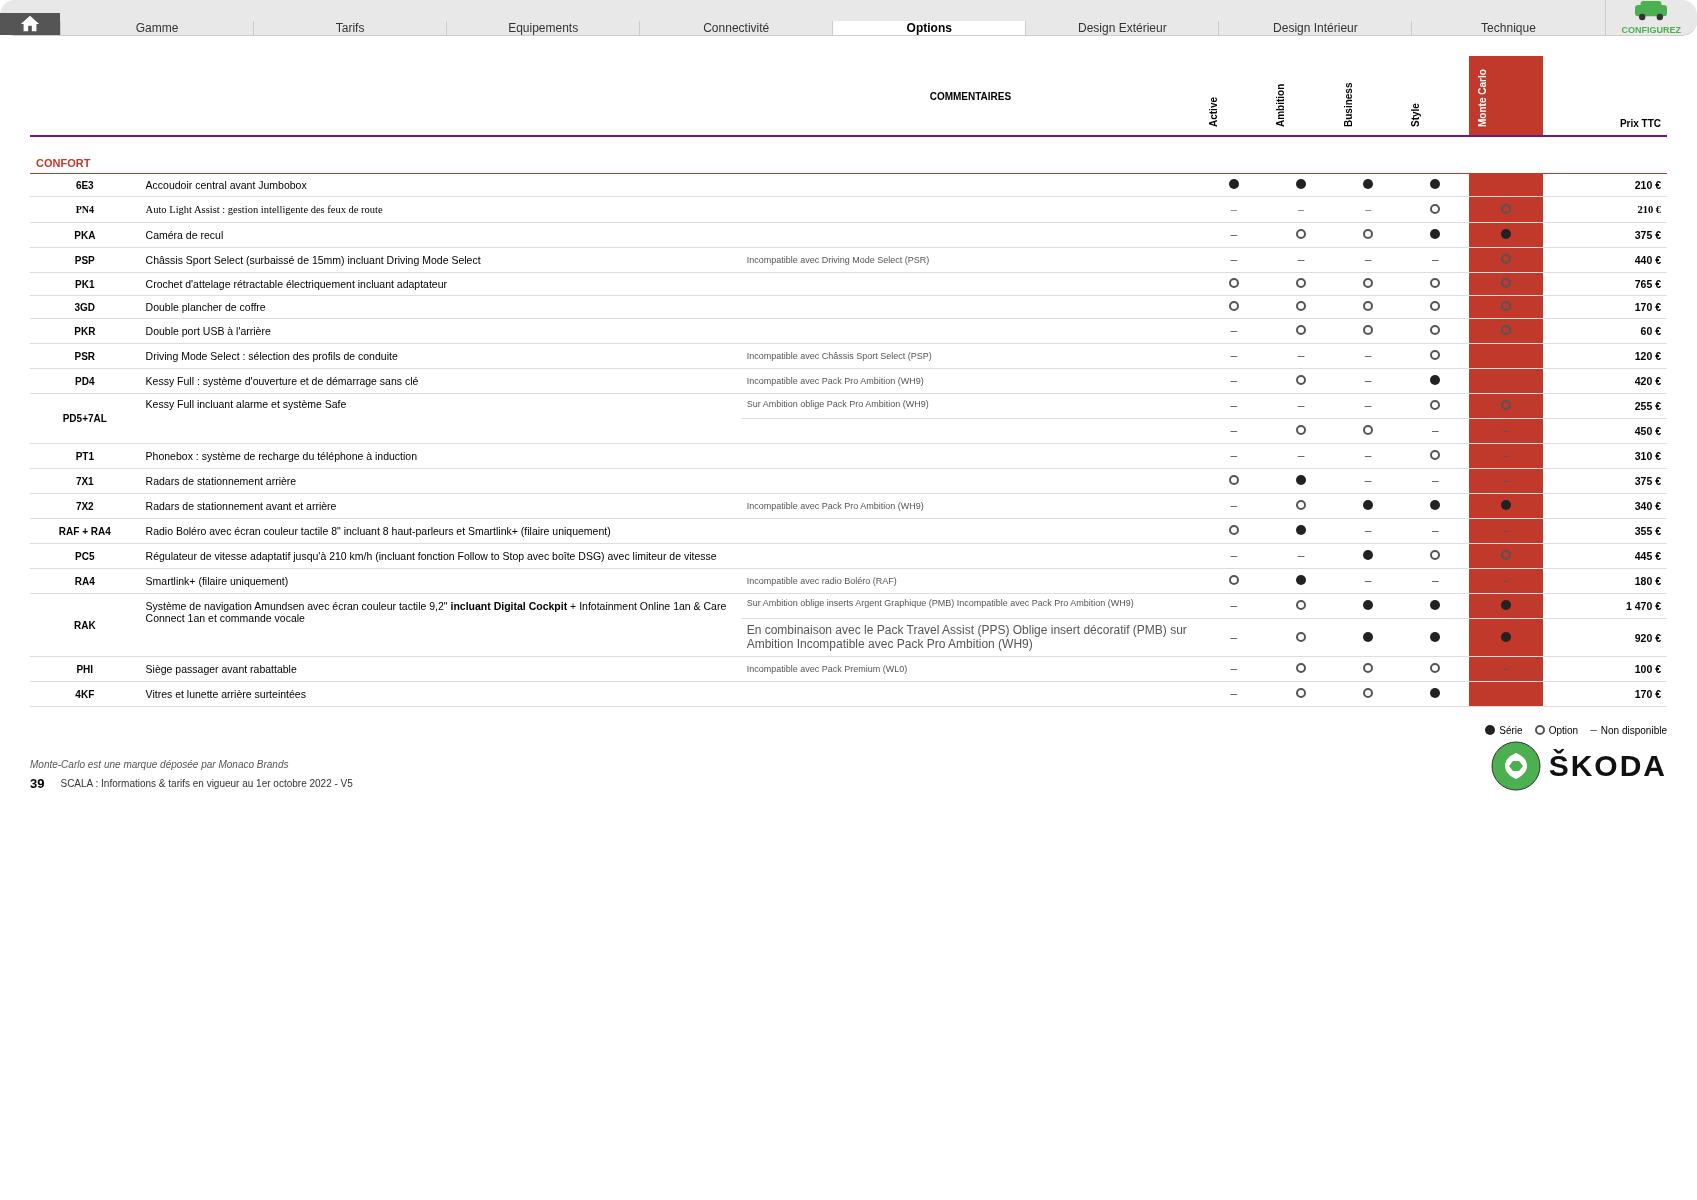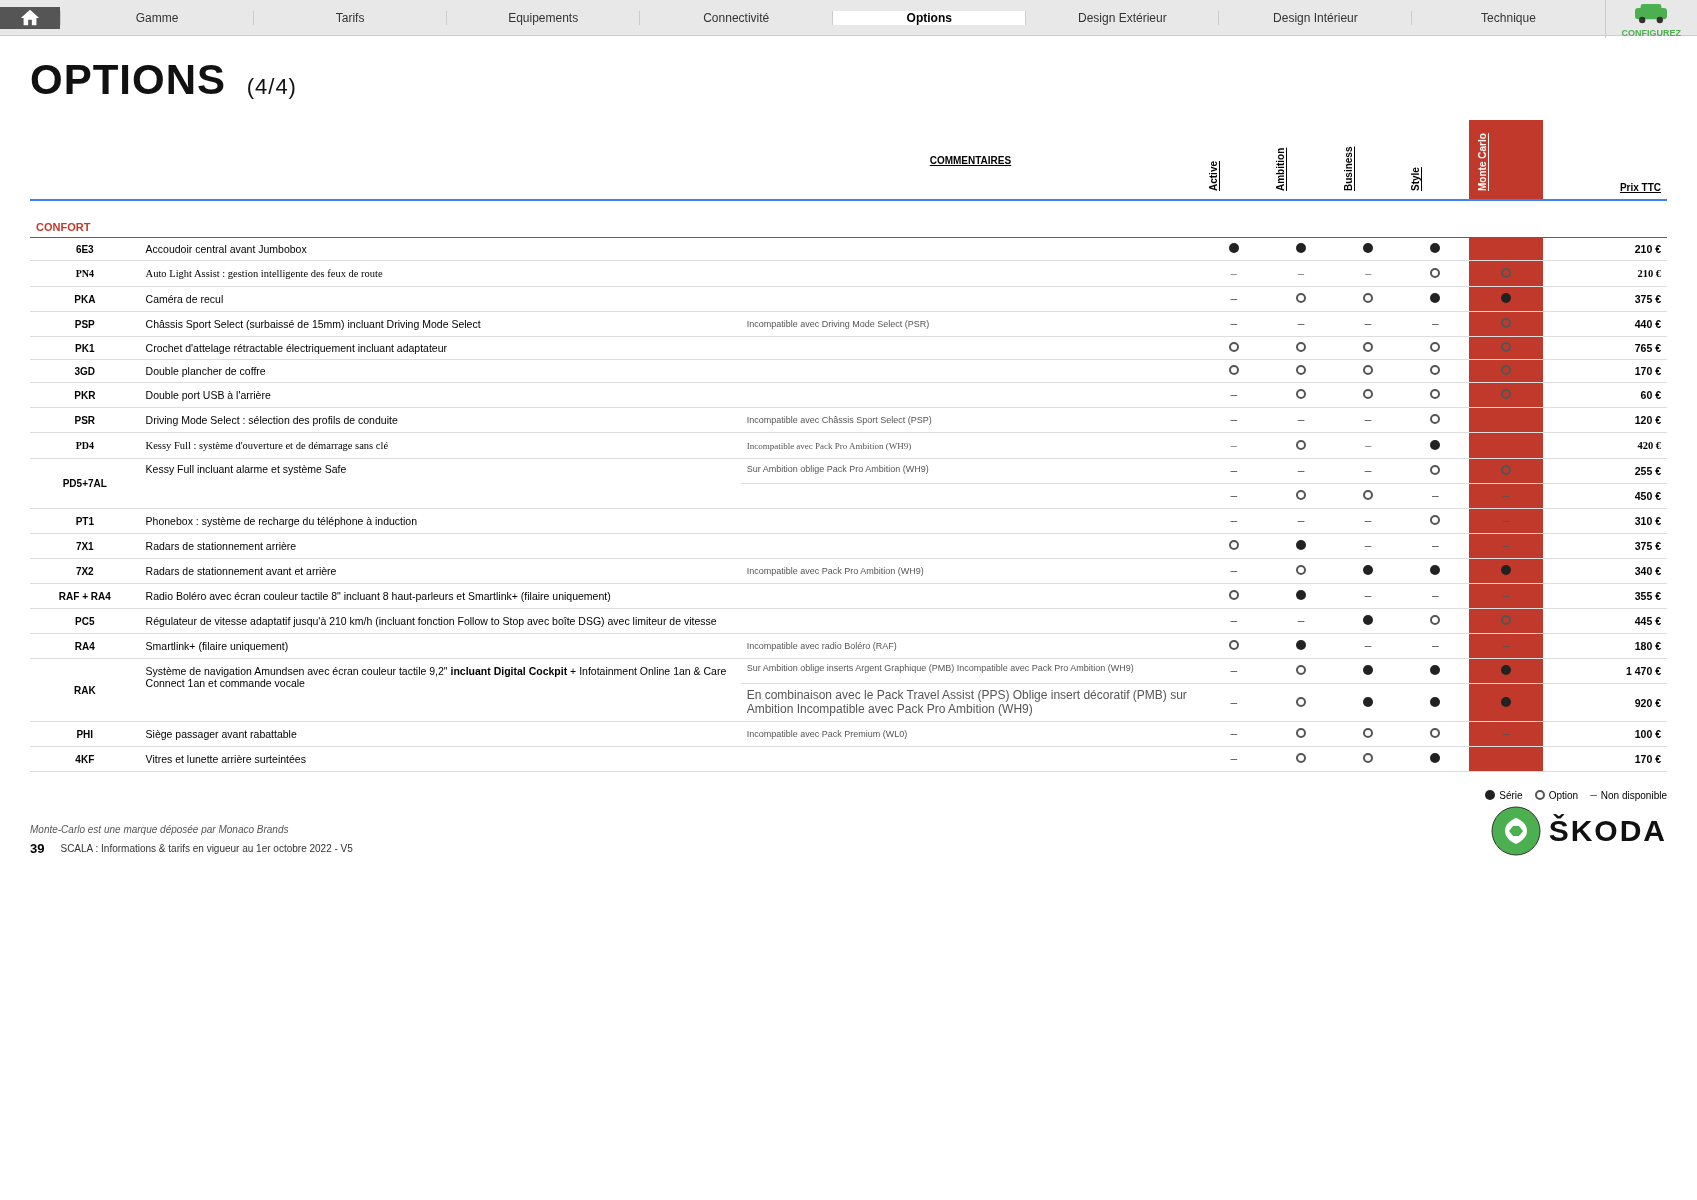--- a/index.html
+++ b/index.html
@@ -1,19 +1,19 @@
 <!DOCTYPE html>
 <html><head>
   <meta charset="utf-8">
   <style>
     * { margin: 0; padding: 0; box-sizing: border-box; }
     body { font-family: Arial, sans-serif; background: #fff; width: 1697px; min-height: 1200px; overflow-x: hidden; font-size: 11px; }
 
     
-    .top-nav { display: flex; align-items: center; background: #e8e8e8; border-bottom: 1px solid #ccc; height: 36px; }
+    .top-nav { display: flex; align-items: flex-end; background: #e8e8e8; border-bottom: 1px solid #ccc; height: 36px; border-radius: 15px; }
     .nav-home { width: 60px; background: #555; display: flex; align-items: center; justify-content: center; }
     .nav-home svg { width: 22px; height: 22px; fill: white; }
     .nav-item { flex: 1; display: flex; align-items: center; justify-content: center; border-left: 1px solid #ccc; font-size: 12px; color: #333; cursor: pointer; font-weight: normal; }
     .nav-item.active { background: #fff; font-weight: bold; color: #000; }
     .nav-right { display: flex; align-items: center; padding: 0 16px; border-left: 1px solid #ccc; gap: 8px; }
     .car-icon { width: 40px; height: 28px; }
 
     
     .main { padding: 20px 30px 20px 30px; }
 
@@ -23,21 +23,21 @@
 
     
     .options-table { width: 100%; border-collapse: collapse; font-size: 10.5px; }
     .options-table th, .options-table td { border-bottom: 1px solid #ddd; padding: 5px 6px; vertical-align: middle; }
     .options-table th { font-size: 10px; font-weight: bold; text-align: center; }
 
     .col-code { width: 60px; text-align: center; font-weight: bold; font-size: 10px; }
     .col-variant { width: 36px; text-align: center; }
 
     
-    .header-row th { border-bottom: 2px solid #3b82f6; padding-bottom: 4px; text-decoration: underline; }
+    .header-row th { border-bottom: 2px solid #701a75; padding-bottom: 4px; }
     .rotated-header { writing-mode: vertical-rl; transform: rotate(180deg); font-size: 10px; font-weight: bold; white-space: nowrap; height: 70px; text-align: left; padding: 4px 2px; }
     .monte-carlo-header { background: #c0392b; color: white; }
     .header-commentaires { text-align: left; font-weight: bold; font-size: 11px; vertical-align: bottom; padding-bottom: 6px; }
 
     
     .section-header td { padding: 20px 6px 4px 6px; font-weight: bold; color: #c0392b; font-size: 11px; border-bottom: 1px solid #c0392b; }
 
     
     .sym-filled { display: inline-block; width: 10px; height: 10px; border-radius: 50%; background: #222; }
     .sym-empty { display: inline-block; width: 10px; height: 10px; border-radius: 50%; border: 2px solid #555; background: transparent; }
@@ -90,24 +90,20 @@
         <rect x="12" y="5" width="26" height="12" rx="3" fill="#4caf50"></rect>
         <circle cx="14" cy="25" r="4" fill="#333"></circle>
         <circle cx="36" cy="25" r="4" fill="#333"></circle>
       </svg>
       <span style="font-size:9px;color:#4caf50;font-weight:bold;cursor:pointer;">CONFIGUREZ</span>
     </div>
   </div>
 </div>
 
 <div class="main">
-  <div class="page-title">
-    <span style="font-weight:900;font-size:42px;">OPTIONS</span>
-    <span style="font-size:22px;font-weight:400;margin-left:8px;">(4/4)</span>
-  </div>
 
   <table class="options-table">
     <colgroup>
       <col style="width:62px">
       <col style="width:340px">
       <col style="width:260px">
       <col style="width:38px">
       <col style="width:38px">
       <col style="width:38px">
       <col style="width:38px">
@@ -223,21 +219,21 @@
     <td class="col-code">PSR</td>
     <td>Driving Mode Select : sélection des profils de conduite</td>
     <td style="font-size:9px;color:#555;">Incompatible avec Châssis Sport Select (PSP)</td>
     <td class="col-variant"><span class="sym-dash">–</span></td>
     <td class="col-variant"><span class="sym-dash">–</span></td>
     <td class="col-variant"><span class="sym-dash">–</span></td>
     <td class="col-variant"><span class="sym-empty"></span></td>
     <td class="col-variant" style="background:#c0392b;"><span class="sym-red"></span></td>
     <td class="price-cell">120 €</td>
   </tr>
-        <tr style="border-bottom: 1px solid rgb(221, 221, 221); font-family: Liberation Serif, serif;">
+        <tr style="border-bottom: 1px solid rgb(221, 221, 221);">
     <td class="col-code">PD4</td>
     <td>Kessy Full : système d'ouverture et de démarrage sans clé</td>
     <td style="font-size:9px;color:#555;">Incompatible avec Pack Pro Ambition (WH9)</td>
     <td class="col-variant"><span class="sym-dash">–</span></td>
     <td class="col-variant"><span class="sym-empty"></span></td>
     <td class="col-variant"><span class="sym-dash">–</span></td>
     <td class="col-variant"><span class="sym-filled"></span></td>
     <td class="col-variant" style="background:#c0392b;"><span class="sym-red"></span></td>
     <td class="price-cell">420 €</td>
   </tr>

